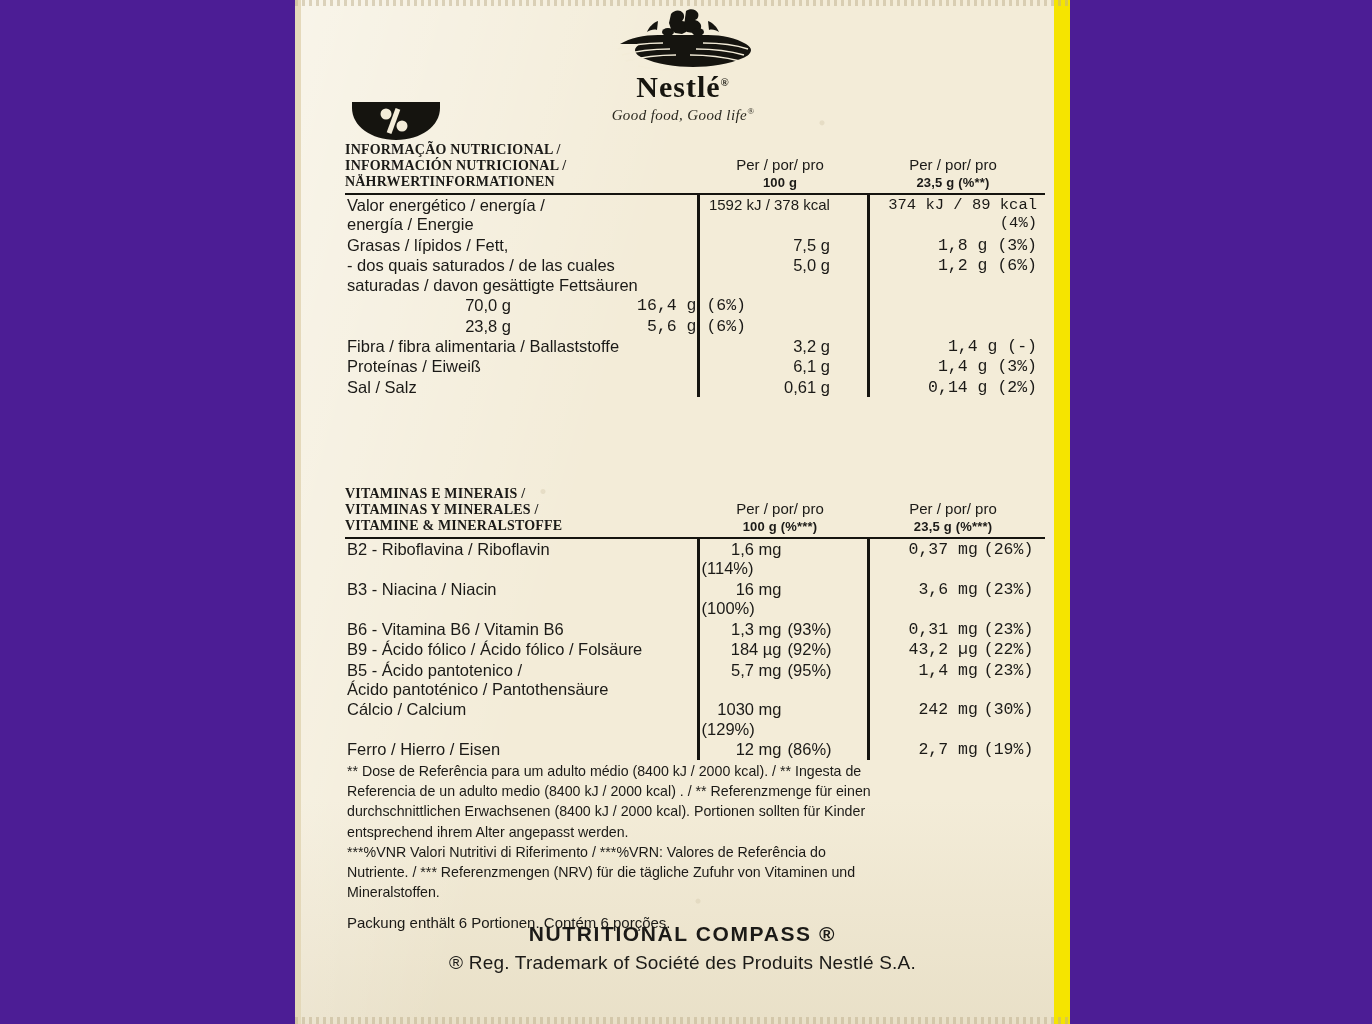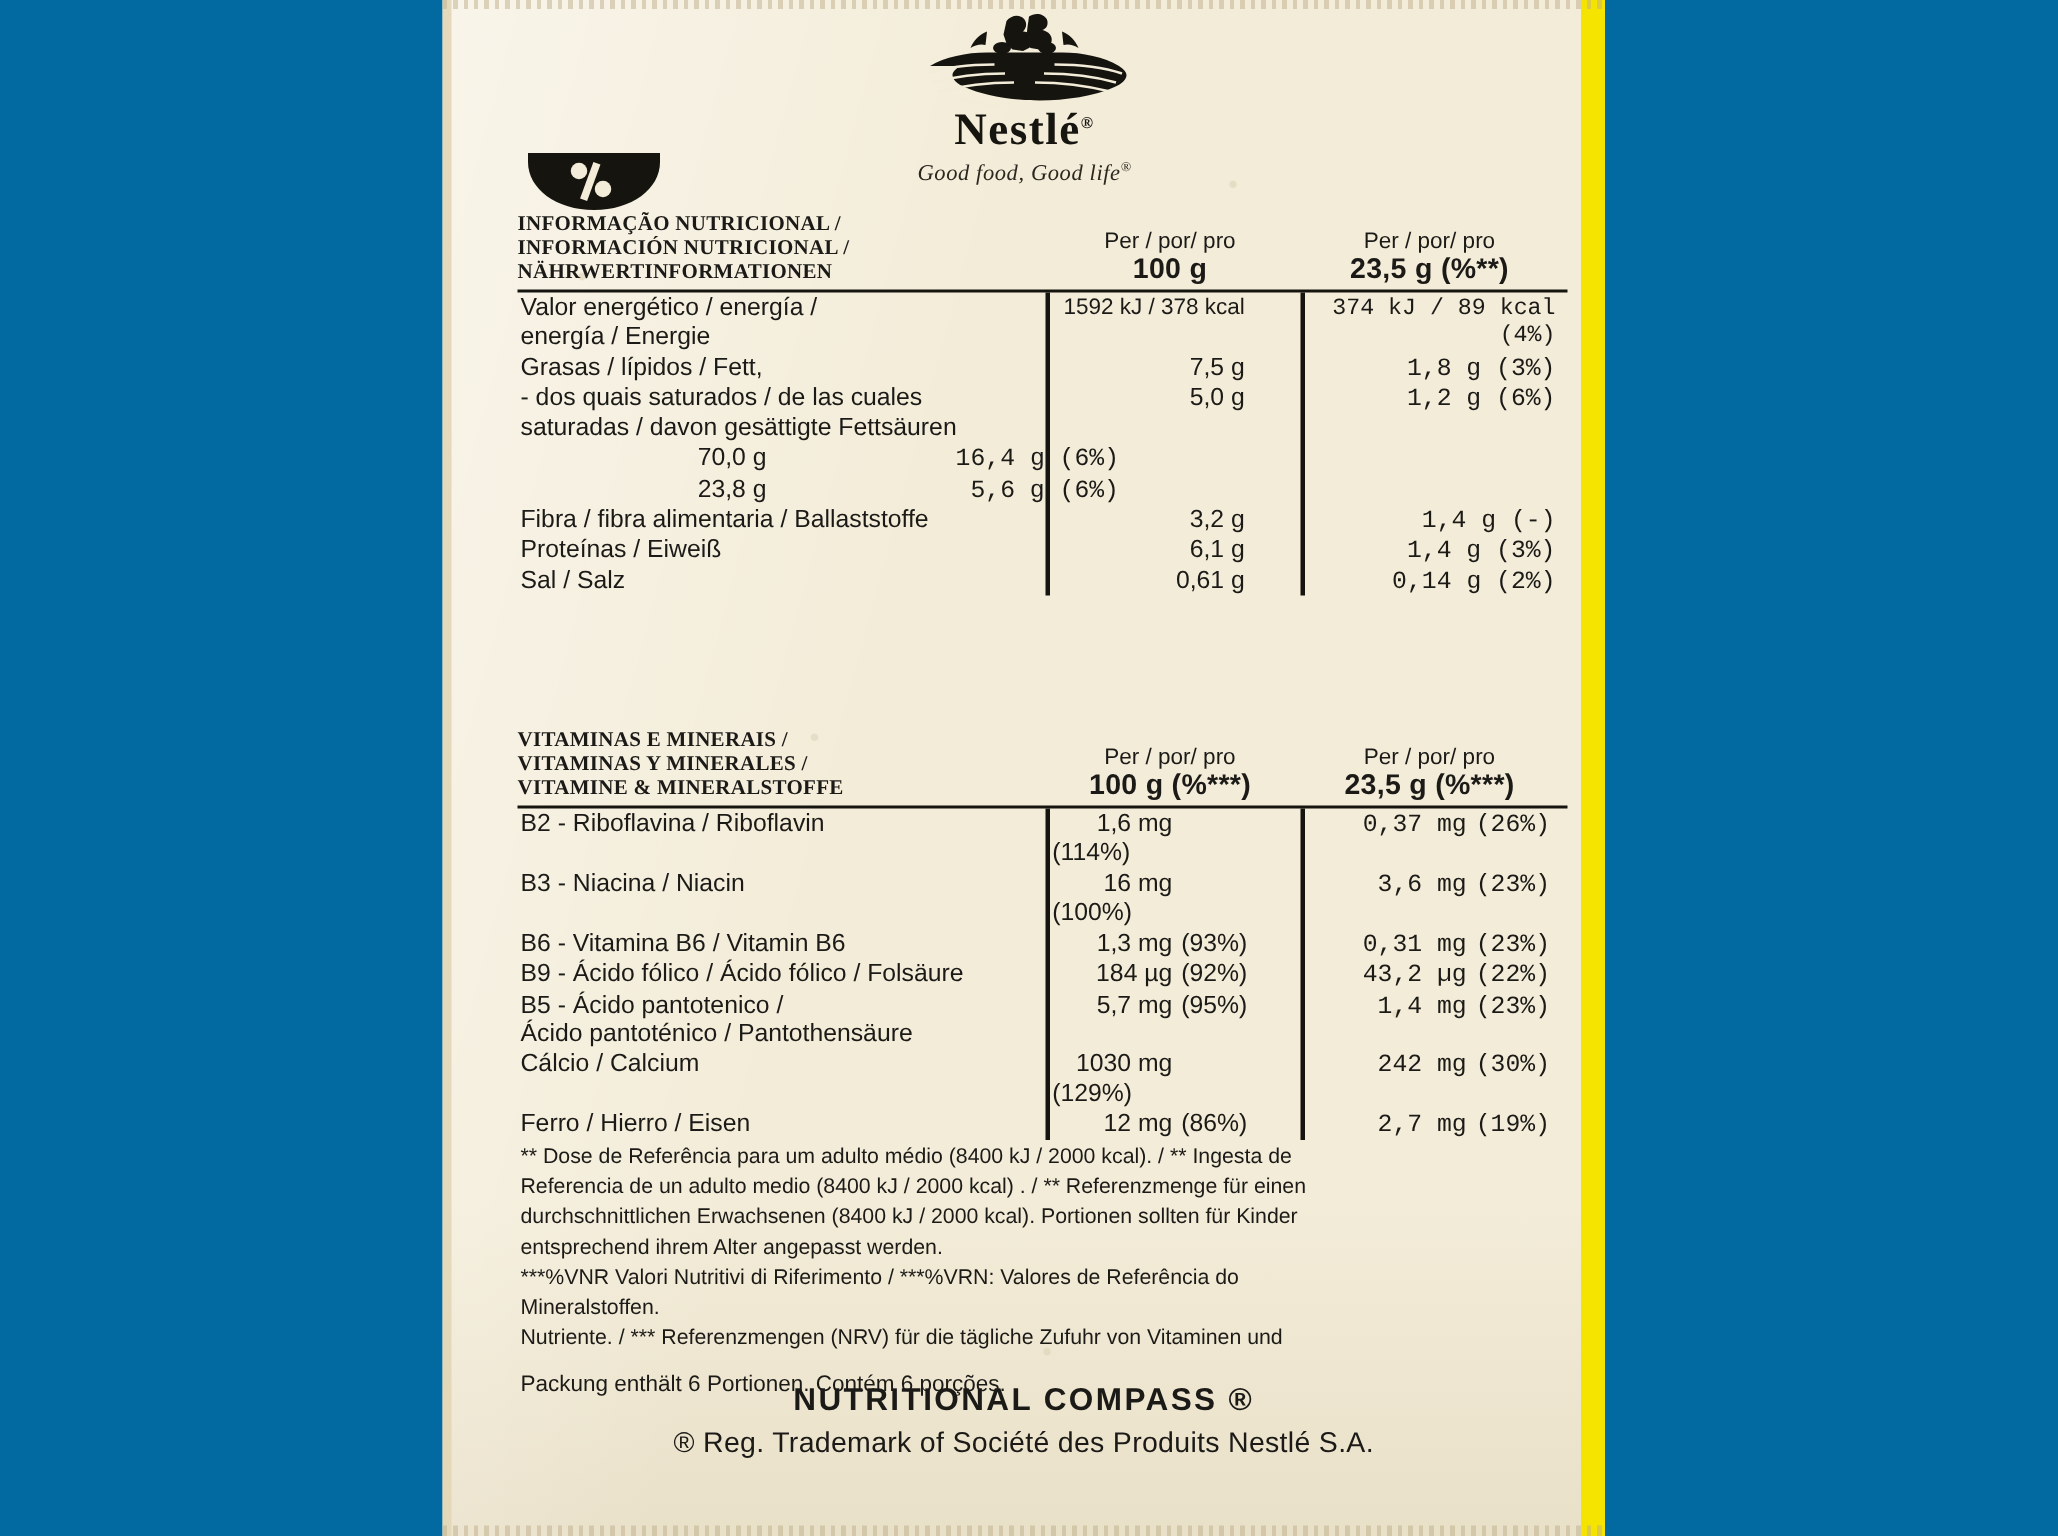--- a/index.html
+++ b/index.html
@@ -10,21 +10,21 @@
   body {
     width: 1372px;
     height: 1024px;
     font-family: "Liberation Sans", sans-serif;
     overflow: hidden;
   }
   .page {
     position: relative;
     width: 1372px;
     height: 1024px;
-    background: #0369a1;
+    background: #4c1d95;
   }
   
   .pack {
     position: absolute;
     left: 295px;
     top: 0;
     width: 775px;
     height: 1024px;
     background: #f3ecd8;
     overflow: hidden;
@@ -121,21 +121,21 @@
     line-height: 1.16;
     letter-spacing: .2px;
     white-space: pre-line;
     font-family: Liberation Serif, serif;
   }
   .col-head {
     font-size: 15px;
     line-height: 1.12;
     text-align: center;
   }
-  .col-head b { font-size: 19px; letter-spacing: .2px; text-align: center; }
+  .col-head b { font-size: 13px; letter-spacing: .2px; text-align: center; }
 
   
   .nutri {
     position: absolute;
     left: 50px;
     top: 142px;
     width: 700px;
   }
   .head-row {
     display: flex;
@@ -387,22 +387,22 @@
           </div>
         </div>
       </div>
 
       <div class="notes">
         <p>** Dose de Referência para um adulto médio (8400 kJ / 2000 kcal). / ** Ingesta de</p>
         <p>Referencia de un adulto medio (8400 kJ / 2000 kcal) . / ** Referenzmenge für einen</p>
         <p>durchschnittlichen Erwachsenen (8400 kJ / 2000 kcal). Portionen sollten für Kinder</p>
         <p>entsprechend ihrem Alter angepasst werden.</p>
         <p>***%VNR Valori Nutritivi di Riferimento / ***%VRN: Valores de Referência do</p>
+        <p>Nutriente. /   *** Referenzmengen (NRV) für die tägliche Zufuhr von Vitaminen und</p>
         <p>Mineralstoffen.</p>
-        <p>Nutriente. /   *** Referenzmengen (NRV) für die tägliche Zufuhr von Vitaminen und</p>
         <p class="pack-note">Packung enthält 6 Portionen. Contém 6 porções.</p>
       </div>
 
       <div class="compass">
         <div class="c1">NUTRITIONAL COMPASS ®</div>
         <div class="c2">® Reg. Trademark of Société des Produits Nestlé S.A.</div>
       </div>
 
     </div>
   </div>

